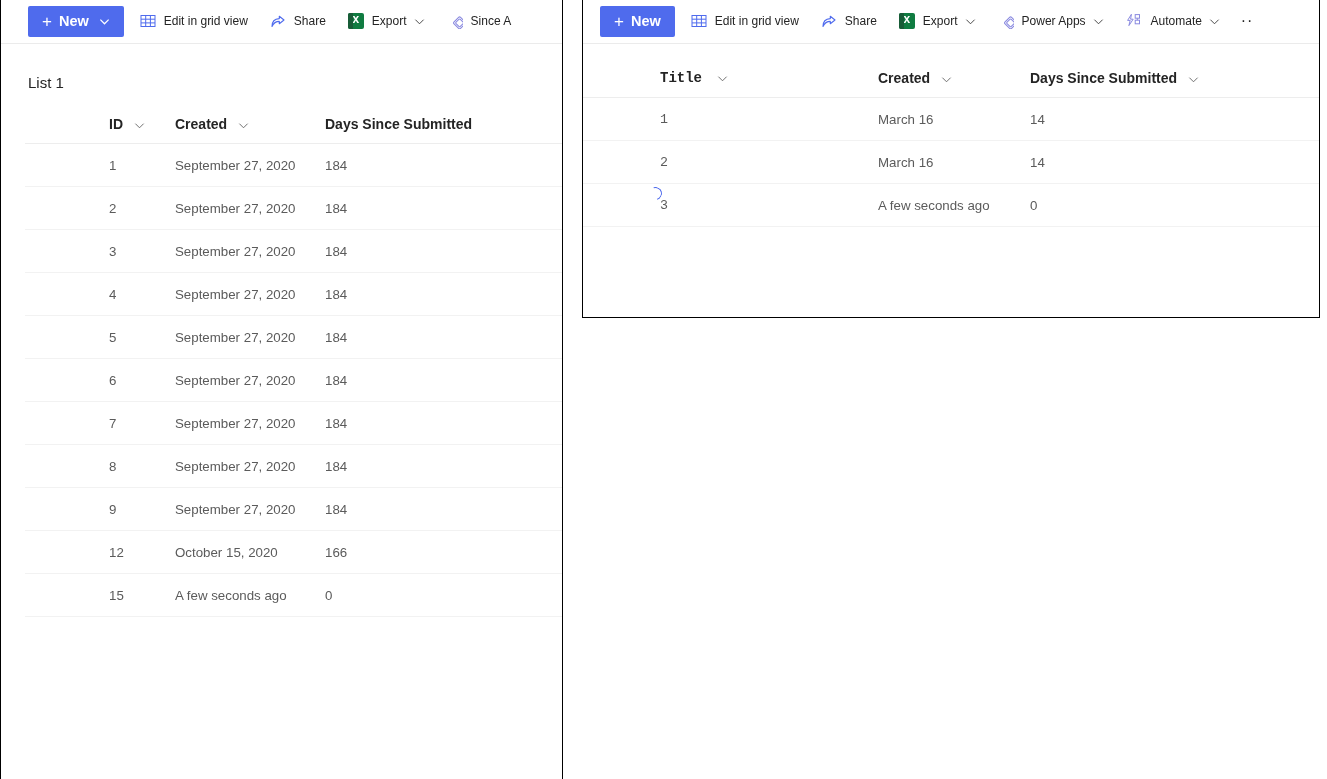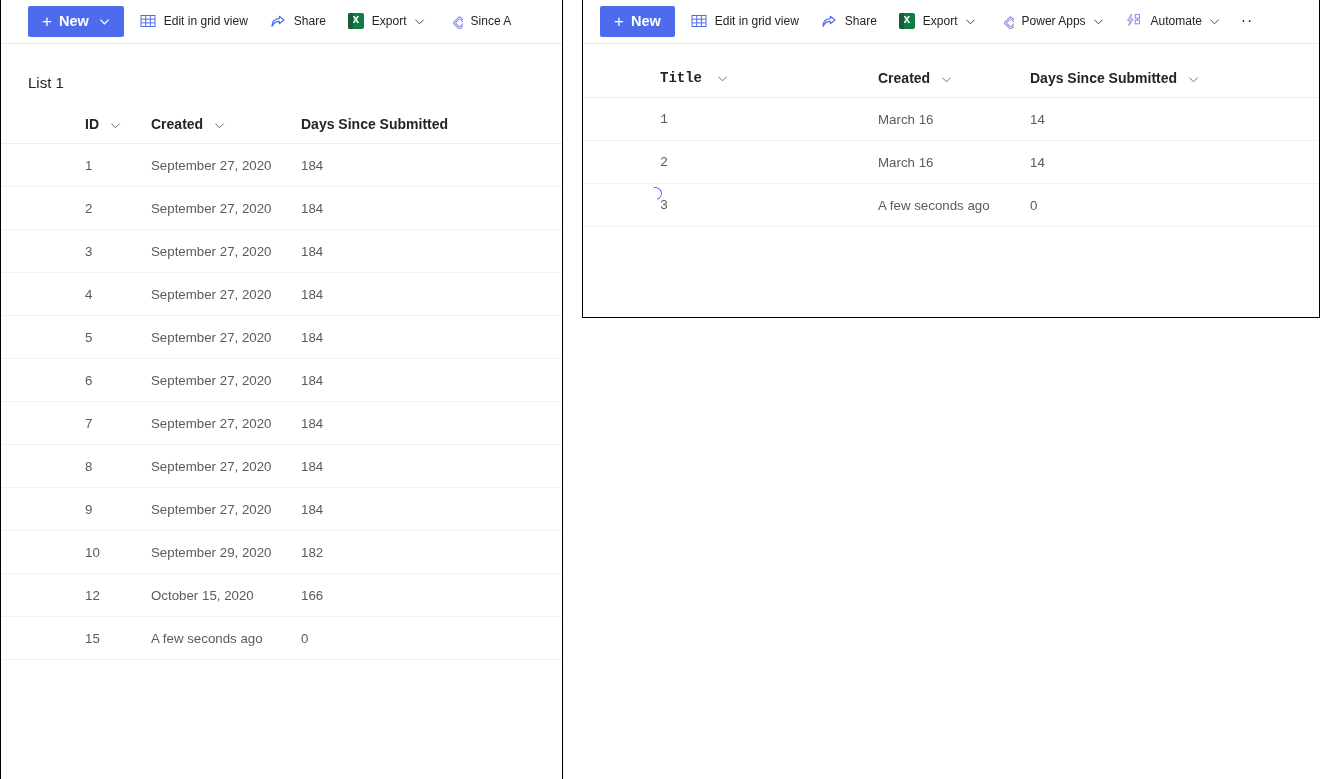--- a/index.html
+++ b/index.html
@@ -115,21 +115,21 @@
     font-size: 13.3px;
     color: #5b5b5b;
     padding: 0;
     height: 43px;
     border-bottom: 1px solid #f2f2f2;
     white-space: nowrap;
     vertical-align: middle;
   }
 
   
-  #tbl-left { margin-top: 25px; }
+  #tbl-left { margin-top: 25px; margin-left: 24px; }
   #tbl-left .c-id    { width: 150px; padding-left: 84px; }
   #tbl-left .c-crt   { width: 150px; }
   #tbl-left .c-days  { width: 263px; }
 
   
   #tbl-right { margin-top: 26px; }
   #tbl-right .c-id   { width: 295px; padding-left: 77px; font-family: Liberation Mono, monospace; }
   #tbl-right .c-crt  { width: 152px; }
   #tbl-right .c-days { width: 291px; }
 
@@ -275,25 +275,20 @@
             <td class="c-id"><span class="cell-id">8</span></td>
             <td class="c-crt">September 27, 2020</td>
             <td class="c-days">184</td>
           </tr>
           <tr>
             <td class="c-id"><span class="cell-id">9</span></td>
             <td class="c-crt">September 27, 2020</td>
             <td class="c-days">184</td>
           </tr>
           <tr>
-            <td class="c-id"><span class="cell-id">10</span></td>
-            <td class="c-crt">September 29, 2020</td>
-            <td class="c-days">182</td>
-          </tr>
-          <tr>
             <td class="c-id"><span class="cell-id">12</span></td>
             <td class="c-crt">October 15, 2020</td>
             <td class="c-days">166</td>
           </tr>
           <tr>
             <td class="c-id"><span class="cell-id">15</span></td>
             <td class="c-crt">A few seconds ago</td>
             <td class="c-days">0</td>
           </tr>
         </tbody>

